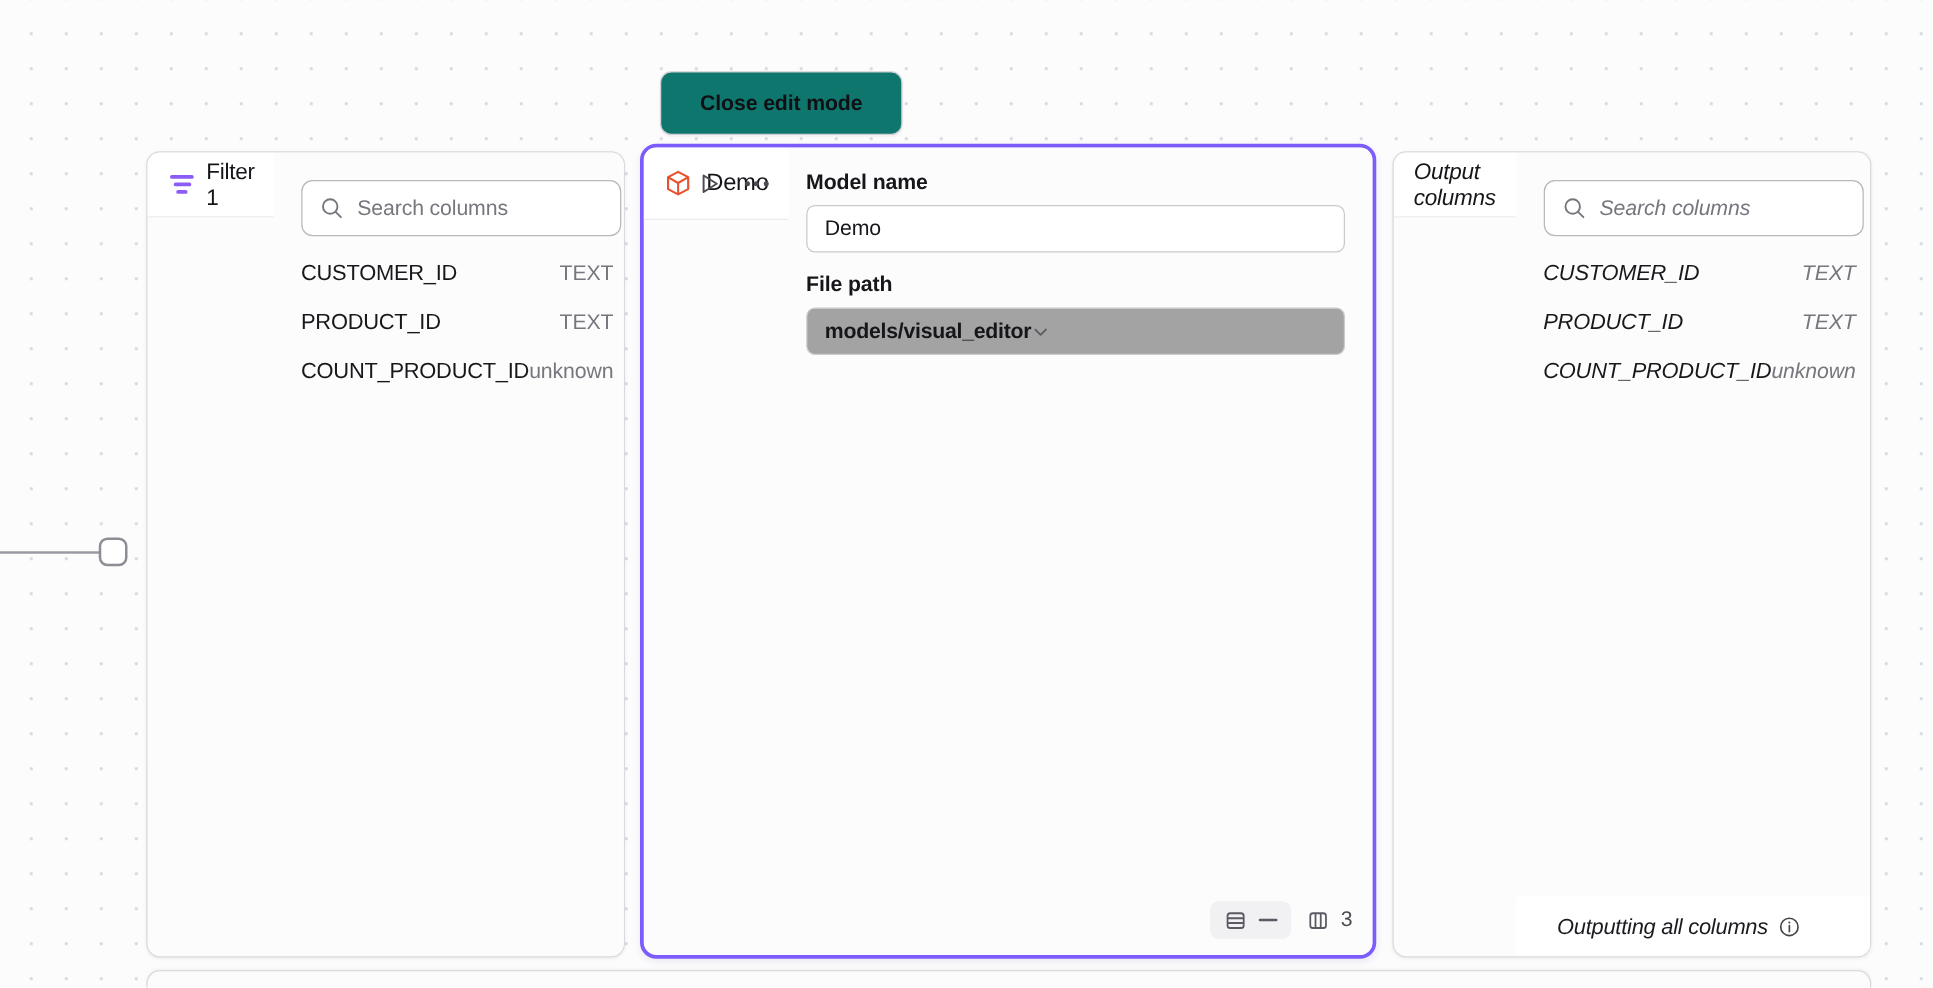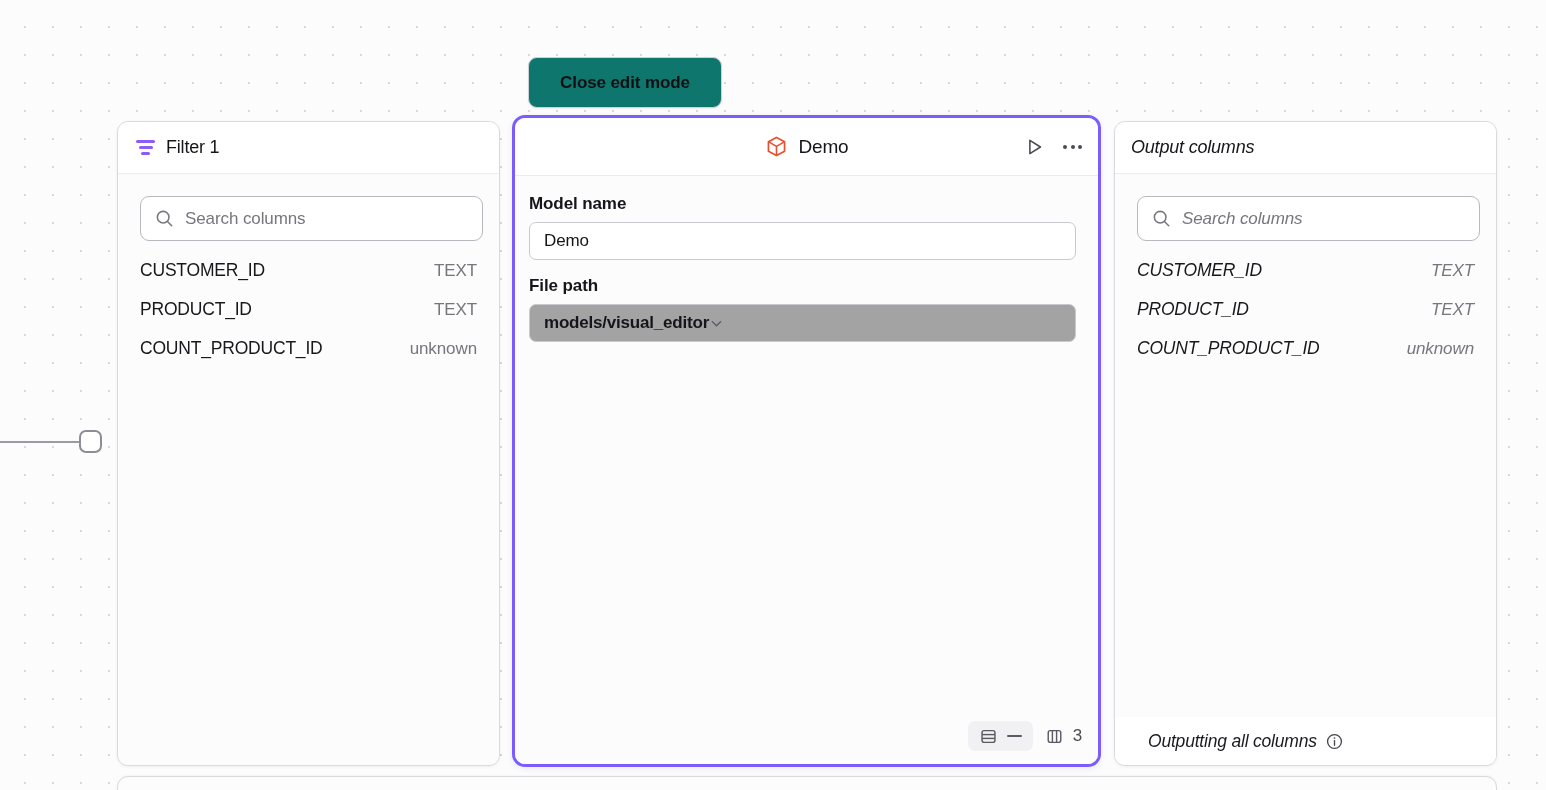--- a/index.html
+++ b/index.html
@@ -45,21 +45,21 @@
   }
 
   
   .node {
     position: absolute;
     background: #FCFCFC;
     border: 1px solid #D9D9DE;
     border-radius: 11px;
     box-shadow: 0 1px 3px rgba(16,16,24,0.06);
     display: flex;
-    flex-direction: column;
+    flex-direction: row;
     overflow: hidden;
   }
 
   .node-header {
     height: 52px;
     flex: 0 0 52px;
     background: #FFFFFF;
     border-bottom: 1px solid #ECECEF;
     display: flex;
     align-items: center;

